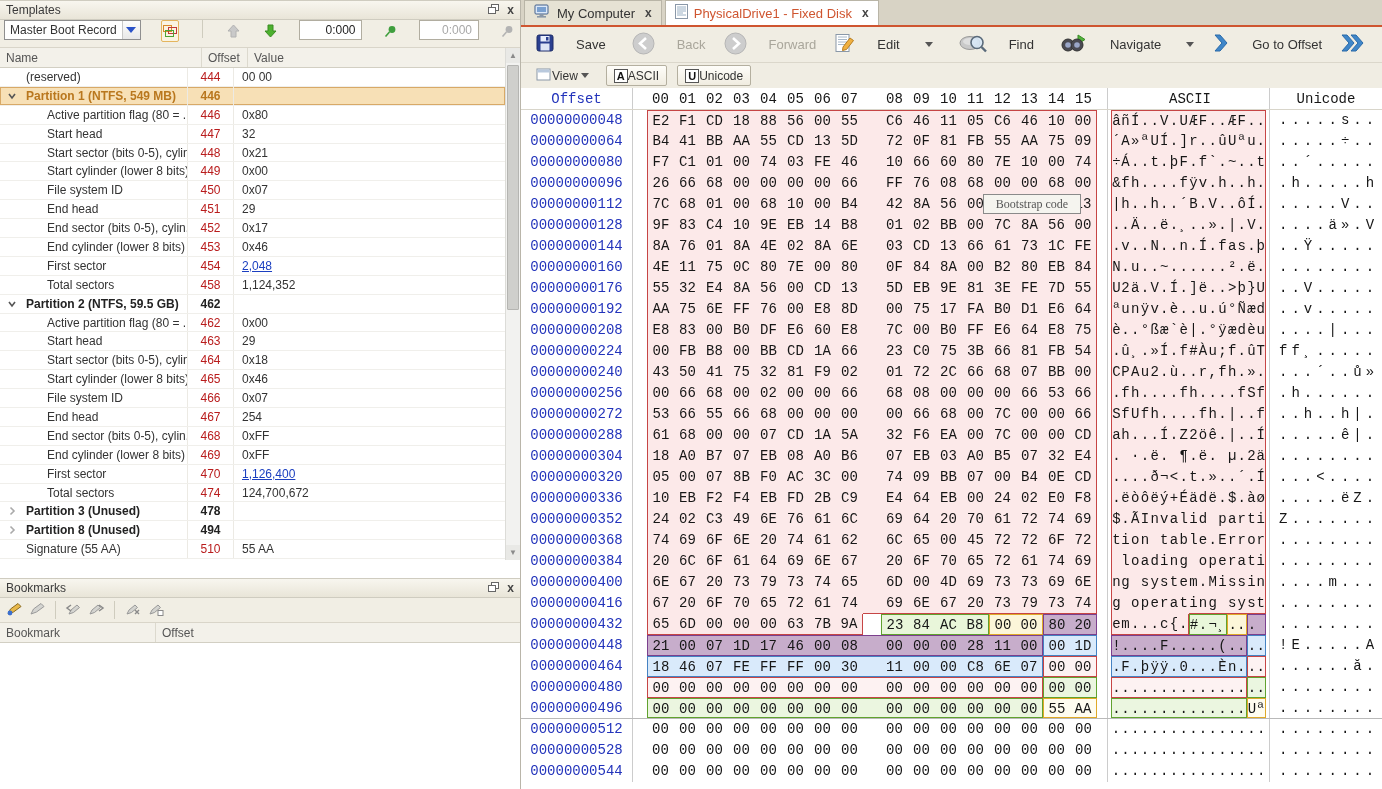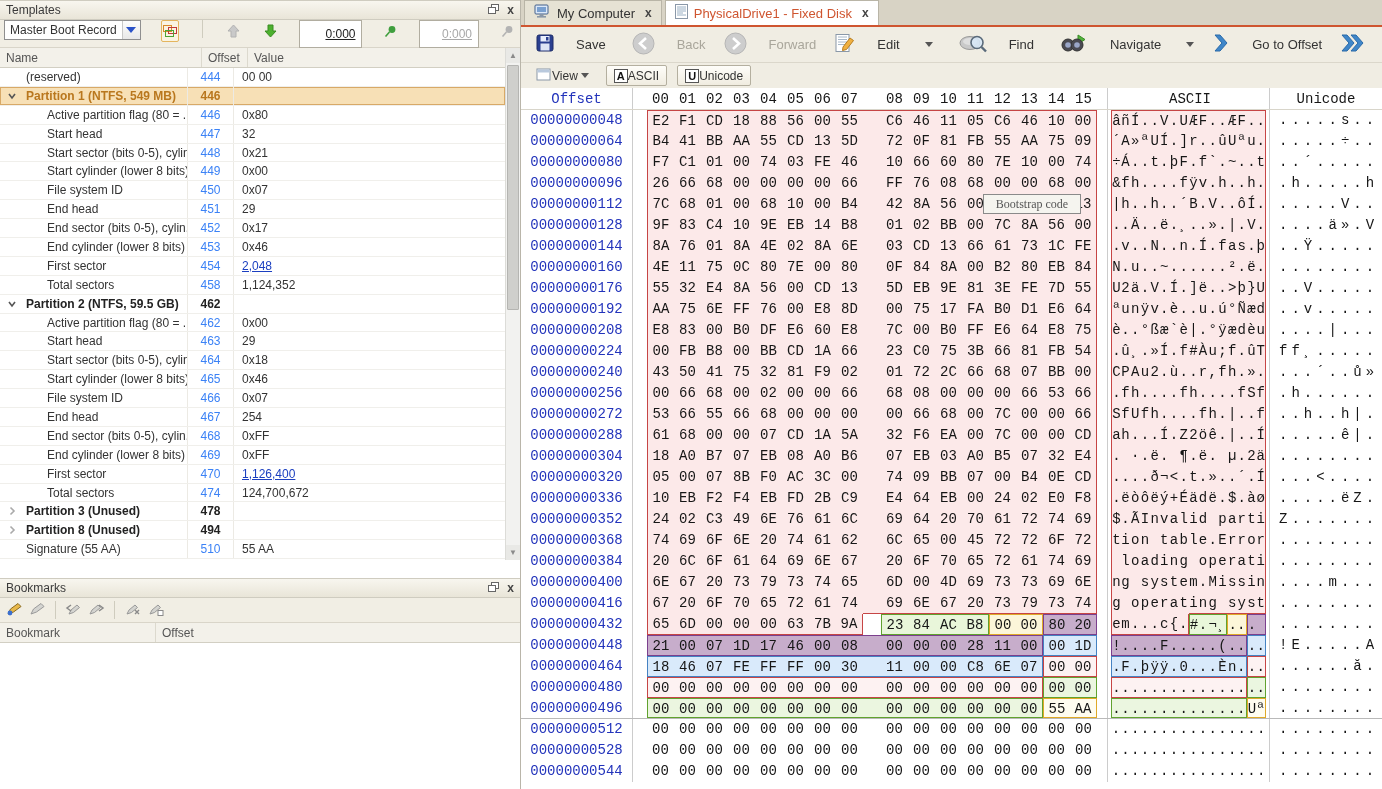--- a/index.html
+++ b/index.html
@@ -15,29 +15,29 @@
   .ptb-ic { display:flex; align-items:center; gap:8px; color:#555; }
   .ptb-ic .xg { font-size:12px; font-weight:bold; color:#444; cursor:default; }
   .tmpl-toolbar { height:28px; background:#f1eee4; border-bottom:1px solid #d9d5c9; display:flex; align-items:flex-start; padding:0 4px; gap:20px; }
   .combo { width:152px; height:20px; background:#fff; border:1px solid #8f8f8f; display:flex; align-items:center; font-size:12px; }
   .combo .cval { flex:1; padding:0 5px; white-space:nowrap; overflow:hidden; }
   .combo .cbtn { width:18px; height:100%; display:flex; align-items:center; justify-content:center; border-left:1px solid #c8c8c8; background:linear-gradient(#fdfdfd,#e8e8e8); }
   .caret-blue { width:0; height:0; border-left:5px solid transparent; border-right:5px solid transparent; border-top:6px solid #2a52c8; }
   .tb-ic { width:24px; height:22px; display:flex; align-items:center; justify-content:center; border:1px solid transparent; border-radius:2px; }
   .tb-ic.hl { border-color:#e4b55e; background:#faf4e2; }
   .vsep { width:1px; height:18px; background:#cfccbe; margin:0 3px; }
-  .gofield { height:28px; background:#fff; border:1px solid #b1ada0; display:flex; align-items:center; justify-content:flex-end; padding:0 6px;
-    font-size:12px; color:#222;text-decoration:underline; }
+  .gofield { height:20px; background:#fff; border:1px solid #b1ada0; display:flex; align-items:center; justify-content:flex-end; padding:0 6px;
+    font-size:12px; color:#222; }
   .gofield.dim { color:#a8a8a8; }
   .tree-header, .bm-header { height:20px; background:#f3f1ea; border-bottom:1px solid #d2cfc3; display:flex; font-size:12px; color:#555;text-align:center; }
   .tree-header > div, .bm-header > div { display:flex; align-items:center; padding:0 6px; border-right:1px solid #dcd9ce; }
   #tree-rows { height:492px; overflow:hidden; margin-right:15px; }
   .t-row { height:18.9px; display:flex; align-items:stretch; border-bottom:1px solid #f0efeb; position:relative; cursor:default; }
   .t-name { width:187px; display:flex; align-items:center; overflow:hidden; white-space:nowrap; position:relative; }
-  .t-off  { width:46px; display:flex; align-items:center; justify-content:center; border-left:1px solid #eceae4; color:#3b82f6; }
+  .t-off  { width:46px; display:flex; align-items:center; justify-content:center; border-left:1px solid #eceae4; color:#b91c1c; }
   .t-val  { flex:1; display:flex; align-items:center; padding-left:8px; border-left:1px solid #eceae4; color:#333; }
   .t-row.sel { background:var(--selbg); box-shadow:inset 0 0 0 1px var(--selbd); }
   .t-row.sel .t-name, .t-row.sel .t-off { color:var(--seltx); font-weight:bold; }
   .t-row .b { font-weight:bold; color:#222; }
   .t-arrow { position:absolute; left:7px; top:0; height:100%; display:flex; align-items:center; }
   .t-val .lnk { color:var(--link); text-decoration:underline; cursor:pointer; }
   #tree-scroll { position:absolute; right:0; top:48px; width:15px; height:512px; background:#f2f2f0; border-left:1px solid #dcdcd8; }
   .sb-arrow { height:15px; display:flex; align-items:center; justify-content:center; background:#e9e9e6; color:#8a8a8a; font-size:8px; }
   .sb-thumb { position:absolute; left:1px; right:1px; top:17px; height:245px; background:#cfcfcc; border:1px solid #b5b5b2; border-radius:1px; }
   .panel-gap { height:18px; background:#fff; }

